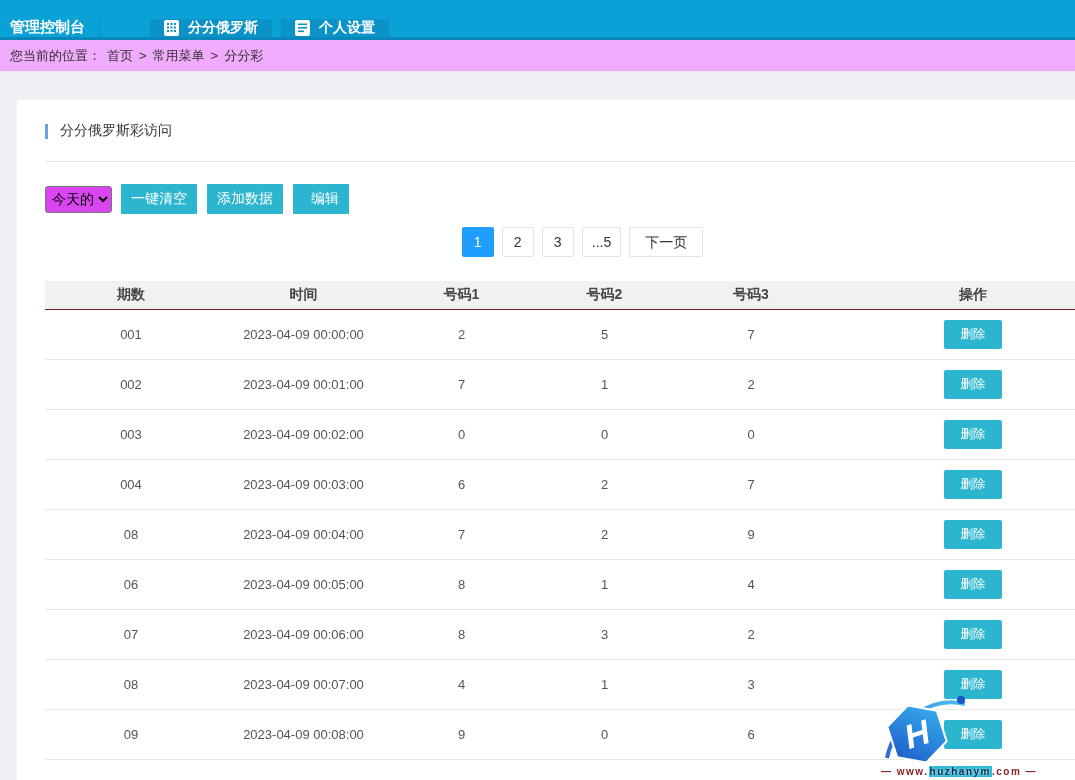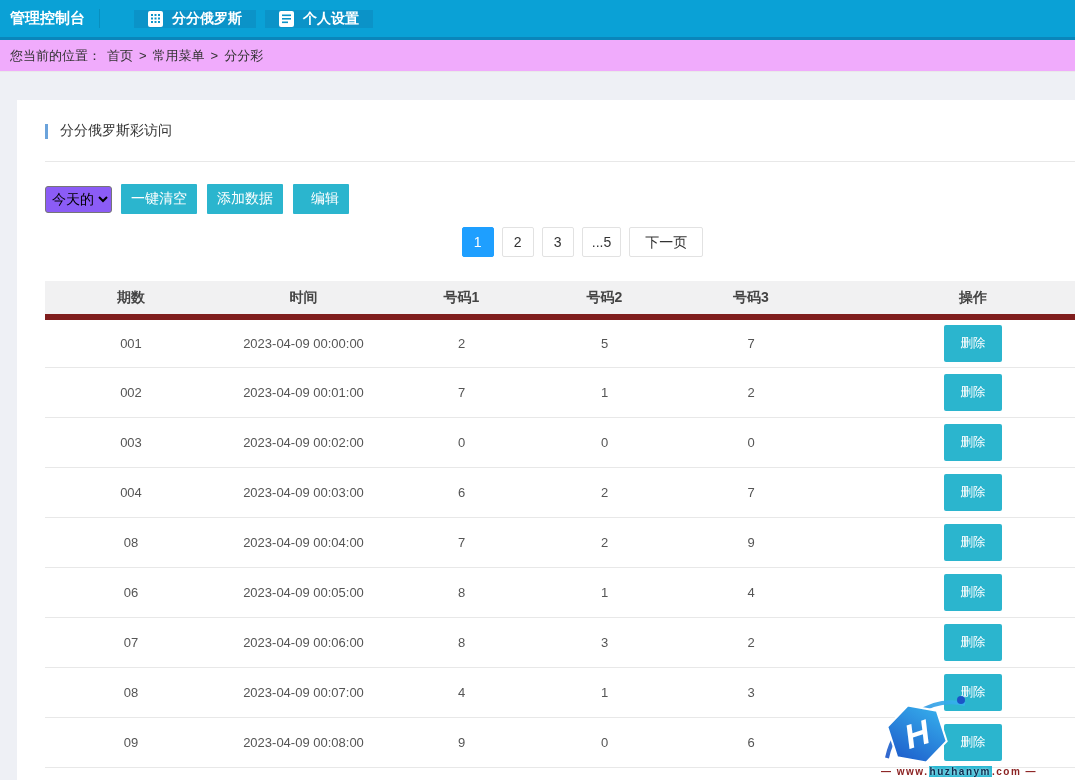--- a/index.html
+++ b/index.html
@@ -10,30 +10,30 @@
     font-family: "Liberation Sans", "DejaVu Sans", sans-serif;
     color: #333;
   }
 
   
   .navbar {
     height: 40px;
     background: #0AA1D6;
     border-bottom: 3px solid #0A86BB;
     display: flex;
-    align-items: center;
+    align-items: flex-end;
   }
   .navbar .brand {
     width: 100px;
     display: flex; align-items: center;
     padding-left: 10px;
     color: #fff; font-size: 15px; font-weight: bold;
     border-right: 1px solid rgba(0,60,90,.18);
   }
-  .nav-tabs { display: flex; margin-left: 34px; gap: 9px; }
+  .nav-tabs { display: flex; margin-left: 50px; gap: 9px; }
   .nav-tab {
     background: #0B93C8;
     display: flex; align-items: center; gap: 9px;
     padding: 0 14px;
     color: #fff; font-size: 14px; font-weight: bold;
     cursor: pointer;
   }
   .tab-icon { display: inline-flex; width: 15px; height: 16px; }
 
   
@@ -74,21 +74,21 @@
   
   .controls {
     margin-top: 22px;
     display: flex; align-items: center;
   }
   .filter-select {
     width: 67px; height: 27px;
     font-size: 14px;
     font-family: "Liberation Sans", sans-serif;
     border: 1px solid #767676; border-radius: 3px;
-    background: #8b5cf6;
+    background: #d946ef;
     margin-right: 9px;
     padding: 0 2px;
   }
   .teal-btn {
     height: 30px;
     padding: 0 10px;
     min-width: 56px;
     background: #2BB5CE;
     color: #fff; font-size: 14px;
     font-family: "Liberation Sans", sans-serif;
@@ -122,35 +122,35 @@
   .page-btn.next { padding: 0 15px; }
 
   
   table.data-table {
     margin-top: 24px;
     width: 1075px;
     border-collapse: collapse;
     table-layout: fixed;
   }
   .data-table th {
-    height: 36px;
+    height: 28px;
     background: #F1F1F2;
     font-size: 14px; font-weight: bold; color: #444;
     text-align: center;
-    border-bottom: 6px solid #7f1d1d;
+    border-bottom: 1px solid #7f1d1d;
   }
   .data-table td {
     height: 50px;
     font-size: 13px; color: #555;
     text-align: center;
     border-bottom: 1px solid #e8e8e8;
     background: #fff;
   }
   .delete-btn {
-    width: 58px; height: 37px;
+    width: 58px; height: 29px;
     background: #2BB5CE;
     color: #fff; font-size: 12.5px;
     font-family: "Liberation Sans", sans-serif;
     border: none; border-radius: 2px;
     cursor: pointer;
   }
 
   
   .watermark {
     position: fixed;

